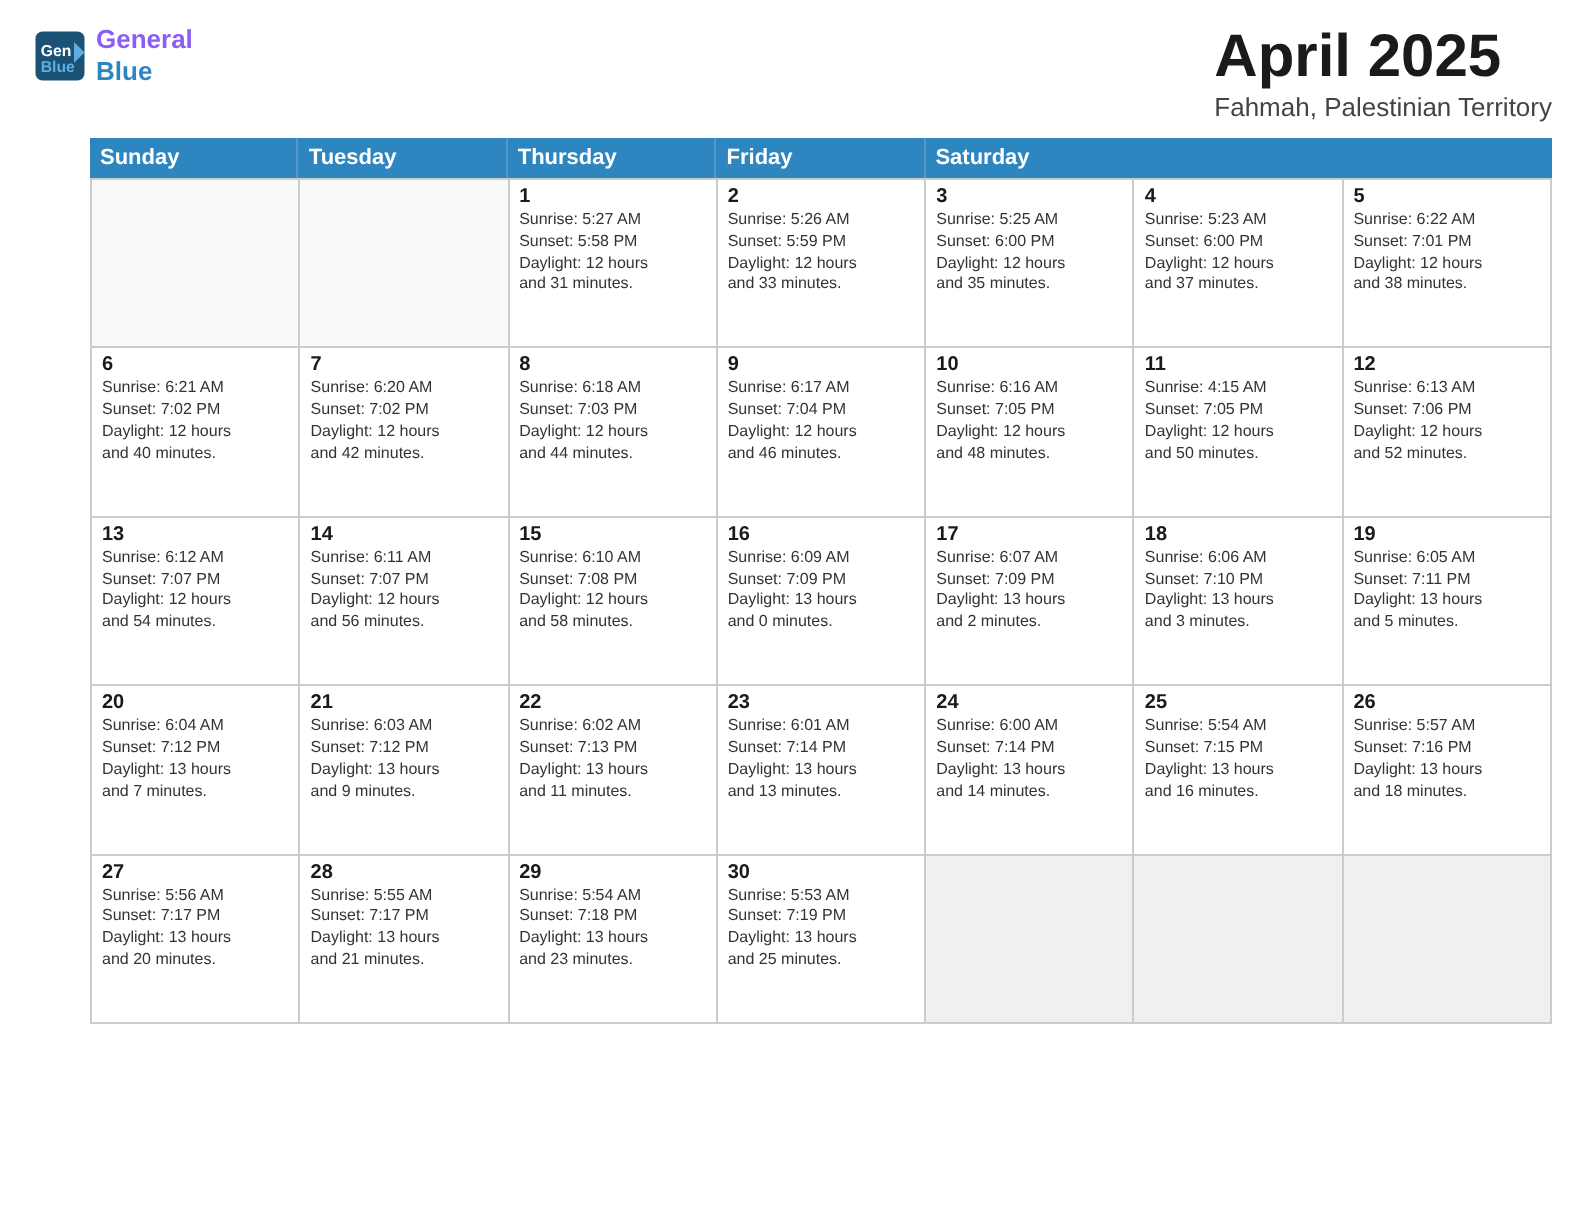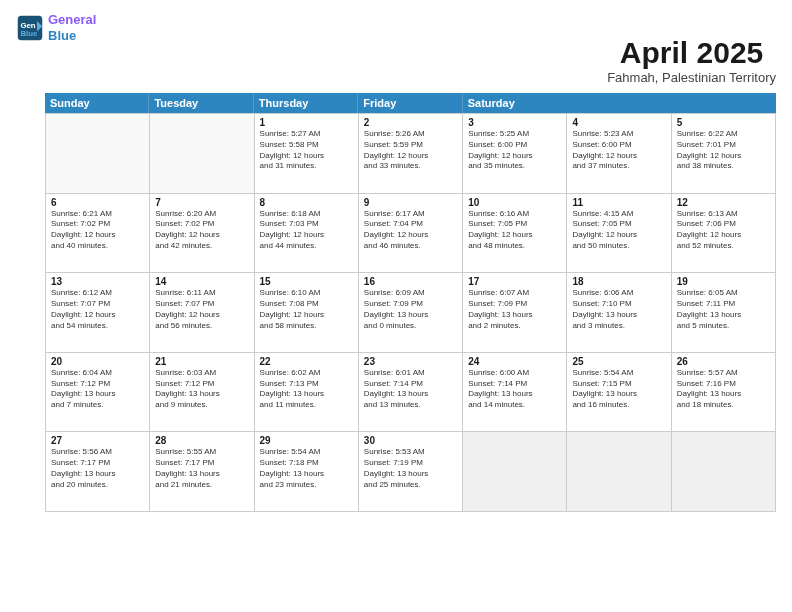--- a/index.html
+++ b/index.html
@@ -35,22 +35,21 @@
       line-height: 1.2;
     }
     .logo-text span {
       color: #8b5cf6;
     }
     .logo-icon {
       width: 28px;
       height: 28px;
     }
     .title-block {
-      text-align: center;
-      margin-top: 24px;
+      text-align: left;
     }
     .month-title {
       font-size: 30px;
       font-weight: bold;
       color: #1a1a1a;
     }
     .subtitle {
       font-size: 13px;
       color: #444;
     }

